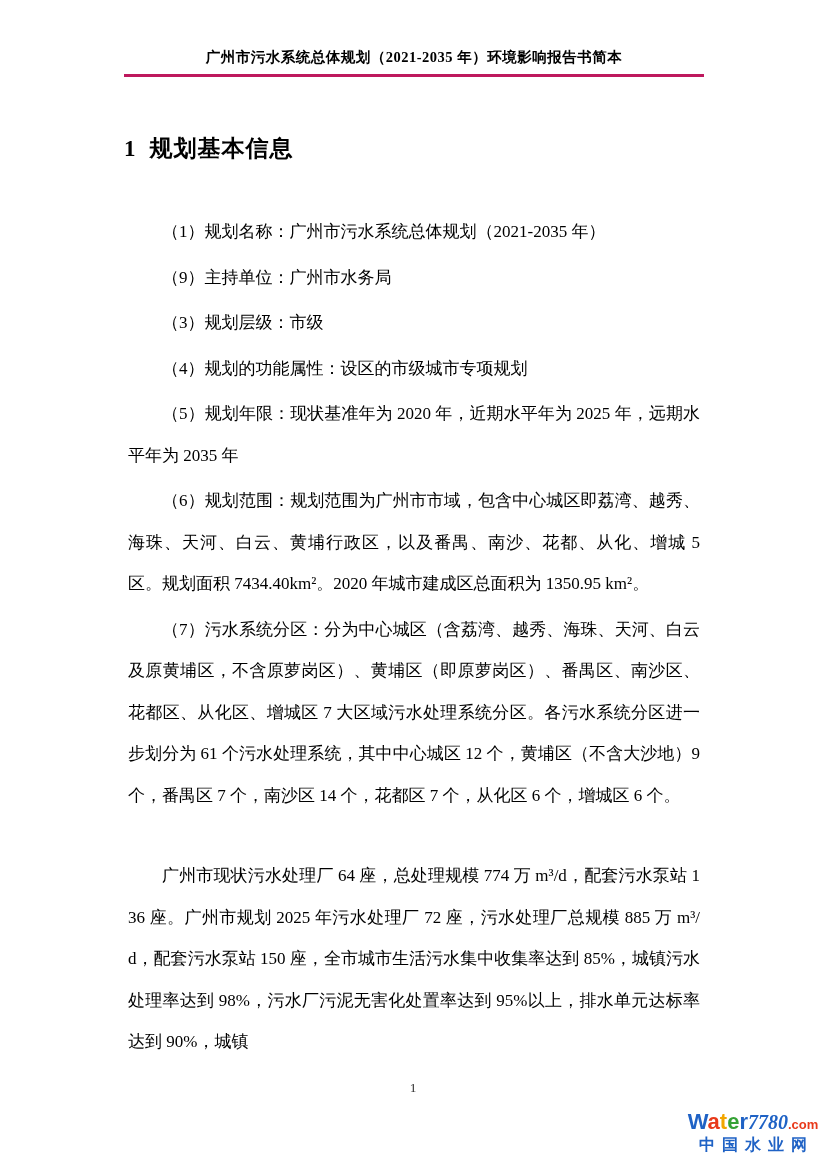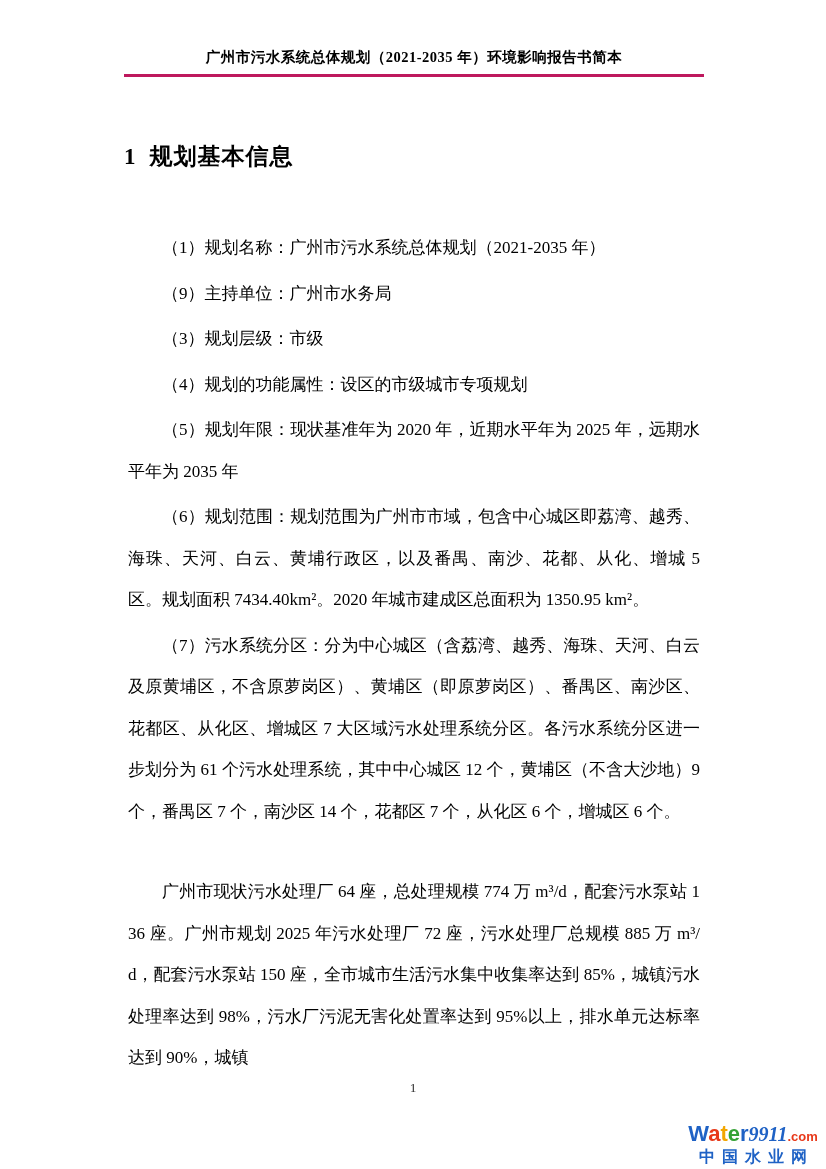--- a/index.html
+++ b/index.html
@@ -31,21 +31,21 @@
   
   .content {
     position: absolute;
     top: 0; left: 124px;
     width: 580px;
   }
   h1.sec-heading {
     margin: 0;
     font-weight: bold;
     font-size: 23px;
-    line-height: 44px;
+    line-height: 28px;
     color: #000;
   }
   .sec-heading .num {
     font-family: "Liberation Serif", "DejaVu Serif", serif;
     margin-right: 14px;
   }
   .sec-heading .ttl {
     font-family: "Liberation Sans", "DejaVu Sans", sans-serif;
     letter-spacing: 1px;
   }
@@ -67,21 +67,21 @@
     position: absolute;
     top: 1080px; left: 0;
     width: 826px;
     text-align: center;
     font-size: 13.5px;
     color: #333;
   }
   
   .logo {
     position: absolute;
-    right: 6px; bottom: 4px;
+    right: 6px; bottom: 16px;
     width: 134px;
     text-align: center;
     line-height: 1;
   }
   .logo-line1 {
     white-space: nowrap;
     display: flex;
     align-items: baseline;
     justify-content: center;
   }
@@ -145,19 +145,19 @@
       <p class="para">广州市现状污水处理厂 64 座，总处理规模 774 万 m³/d，配套污水泵站 136 座。广州市规划 2025 年污水处理厂 72 座，污水处理厂总规模 885 万 m³/d，配套污水泵站 150 座，全市城市生活污水集中收集率达到 85%，城镇污水处理率达到 98%，污水厂污泥无害化处置率达到 95%以上，排水单元达标率达到 90%，城镇</p>
     </div>
 
   </div>
 
   <div class="page-number">1</div>
 
   <div class="logo">
     <div class="logo-line1">
       <span class="logo-water"><span style="color: rgb(31, 98, 197);">W</span><span style="color: rgb(232, 57, 26);">a</span><span style="color: rgb(242, 166, 0);">t</span><span style="color: rgb(53, 162, 53);">e</span><span style="color: rgb(31, 98, 197);">r</span></span>
-        <span class="logo-number">9911</span>
+        <span class="logo-number">7780</span>
         <span class="logo-tld">.com</span>
     </div>
     <div class="logo-subtitle">中国水业网</div>
   </div>
 
 </div>
 
 </body></html>

